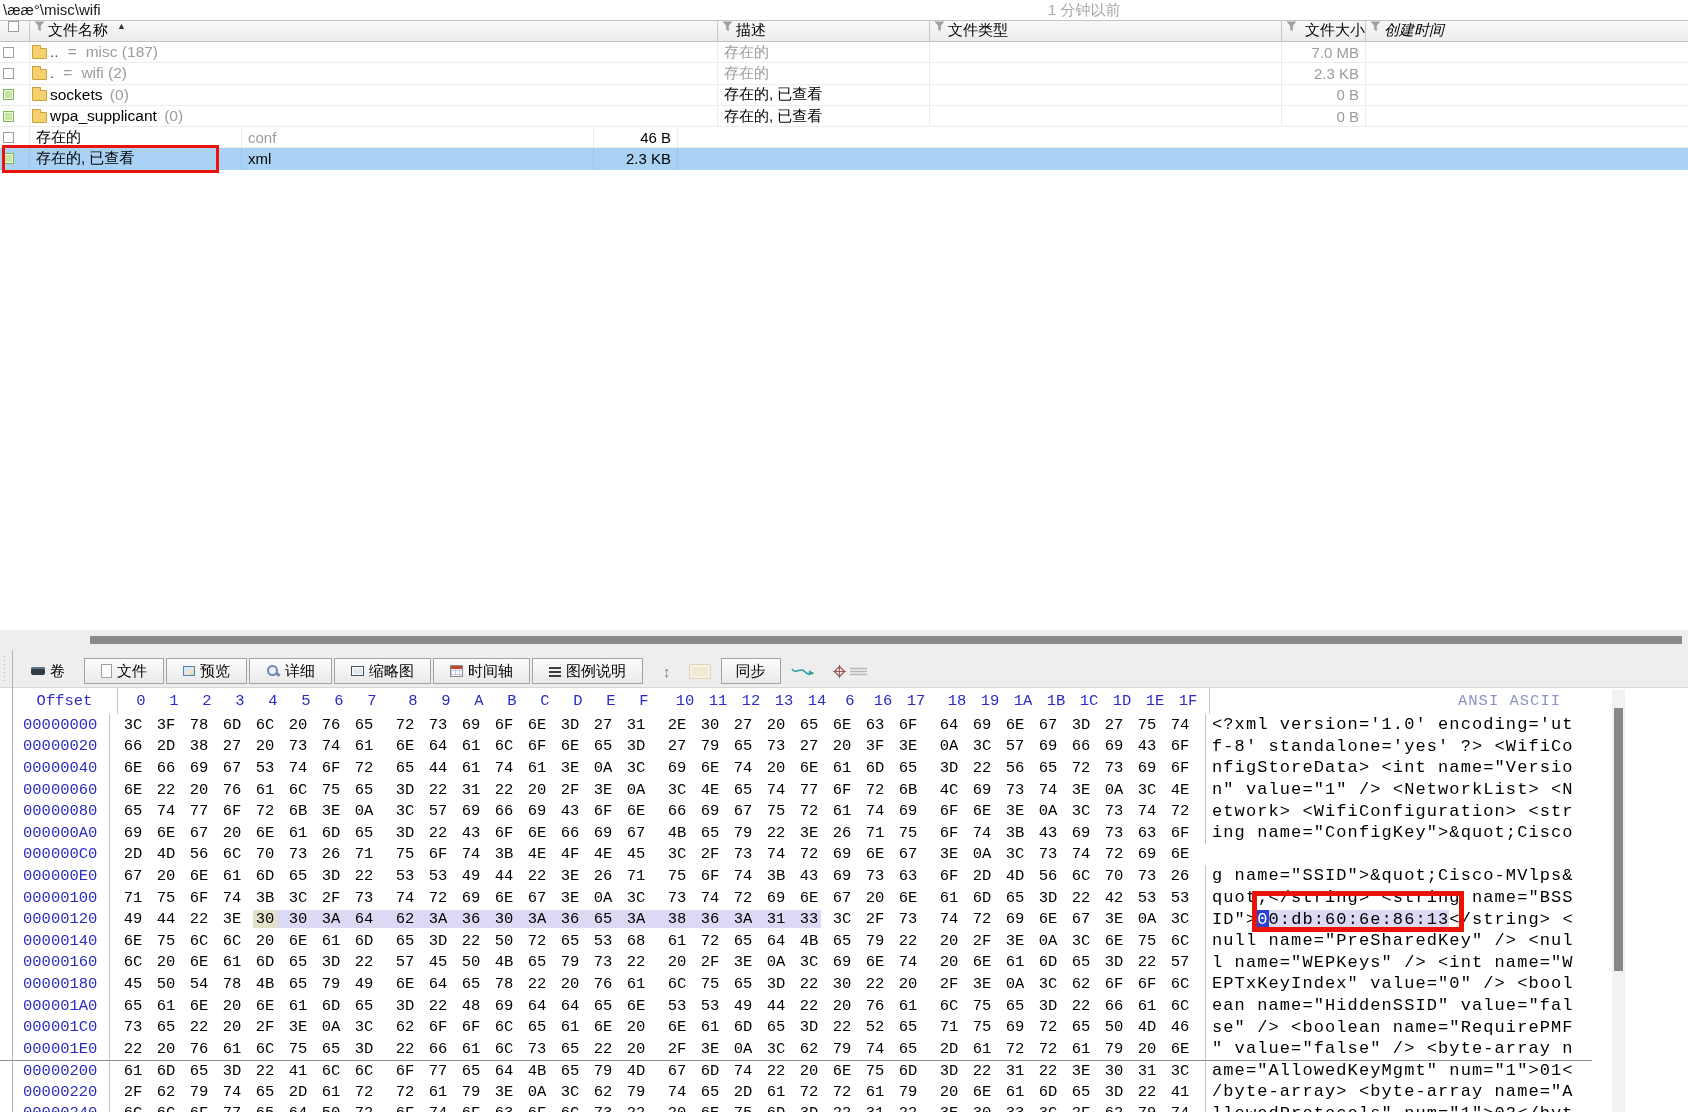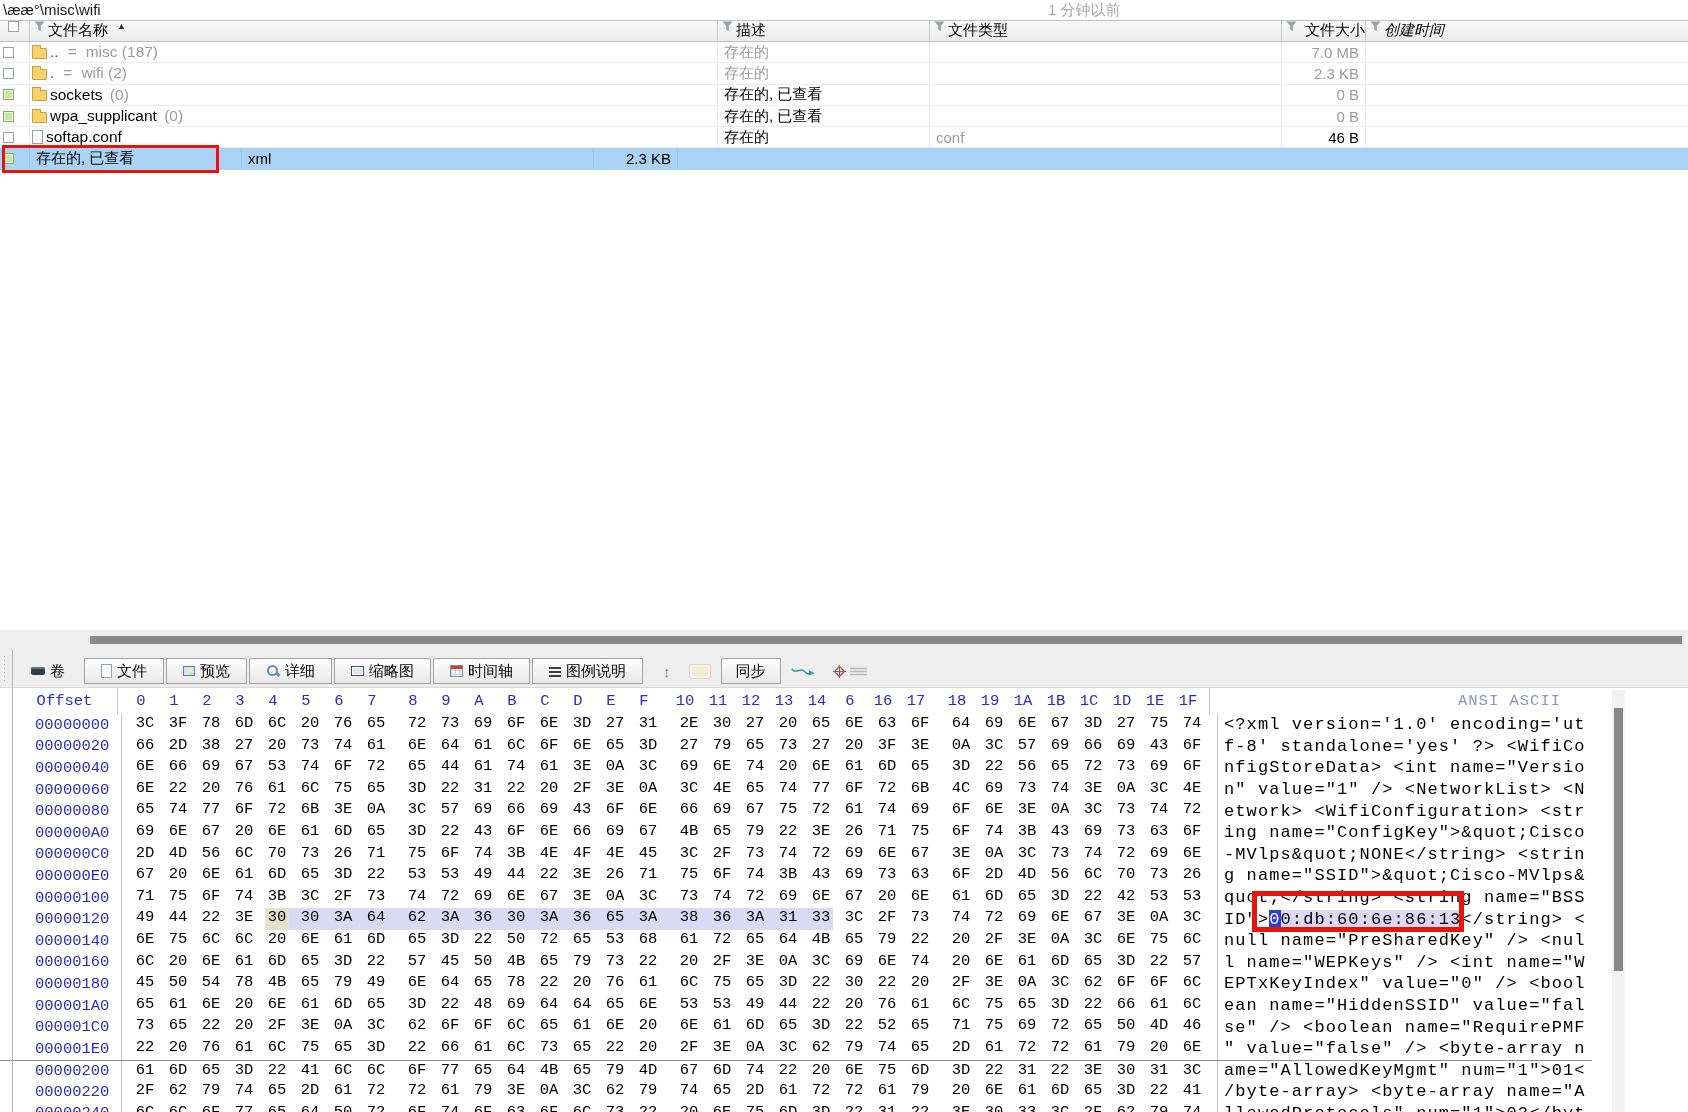--- a/index.html
+++ b/index.html
@@ -109,21 +109,21 @@
   .offh { width:106px; text-align:center; border-right:1px solid #c4c4c4; height:100%;
     display:flex; align-items:center; justify-content:center; }
   .bgrid { display:flex; margin-left:11px; }
   .bcell { width:24px; margin-right:9px; text-align:center; flex:0 0 auto; }
   .bcell.g { margin-right:17px; }
   .asciihd { width:374px; border-left:1px solid #c4c4c4; height:100%;
     display:flex; align-items:center; justify-content:flex-end; padding-right:22px;
     color:#8a93c4; letter-spacing:1px; }
 
   .hexbody { font-family:"Liberation Mono", monospace; font-size:15.5px; color:#000; }
-  .hexrow { display:flex; height:21.6px; padding-left:12px; width:1592px; }
+  .hexrow { display:flex; height:21.6px; align-items:center; padding-left:0; width:1592px; }
   .hexrow.brk { border-top:1px solid #8f8f8f; }
   .off { width:110px; padding-left:23px; color:#2b2bc4; border-right:1px solid #c4c4c4;
     height:100%; display:flex; align-items:center; flex:0 0 auto; }
   .byte { width:24px; margin-right:9px; text-align:center; flex:0 0 auto; }
   .byte.g { margin-right:17px; }
   .byte.hl { background:#dbd9f4; }
   .byte.cur { background:#e4e2ca; }
   .ascii { width:374px; border-left:1px solid #c4c4c4; margin-left:4px; padding-left:6px;
     height:100%; display:flex; align-items:center; white-space:pre; flex:0 0 auto;
     font-size:17px; letter-spacing:1.1px; }
@@ -233,24 +233,20 @@
       </div>
       <div class="c descc w-desc">存在的, 已查看</div>
       <div class="c typec w-type"></div>
       <div class="c sizec w-size dim">0 B</div>
       <div class="c w-created last"></div>
     </div>
     <div class="frow">
       <div class="c check w-check">
         <span class="cb"></span>
       </div>
-      <div class="c namec w-name">
-        <span class="doc"><span class="lines"></span></span>
-        <span>softap.conf</span>
-      </div>
       <div class="c descc w-desc">存在的</div>
       <div class="c typec w-type dim">conf</div>
       <div class="c sizec w-size">46 B</div>
       <div class="c w-created last"></div>
     </div>
     <div class="frow sel">
       <div class="c check w-check">
         <span class="cb green"></span>
       </div>
       <div class="c descc w-desc">存在的, 已查看</div>
@@ -619,21 +615,20 @@
           <span class="byte g">67</span>
           <span class="byte">3E</span>
           <span class="byte">0A</span>
           <span class="byte">3C</span>
           <span class="byte">73</span>
           <span class="byte">74</span>
           <span class="byte">72</span>
           <span class="byte">69</span>
           <span class="byte">6E</span>
         </div>
-        <div class="ascii">-MVlps&amp;quot;NONE&lt;/string&gt; &lt;strin</div>
       </div>
       <div class="hexrow">
         <span class="off">000000E0</span>
         <div class="bgrid">
           <span class="byte">67</span>
           <span class="byte">20</span>
           <span class="byte">6E</span>
           <span class="byte">61</span>
           <span class="byte">6D</span>
           <span class="byte">65</span>

